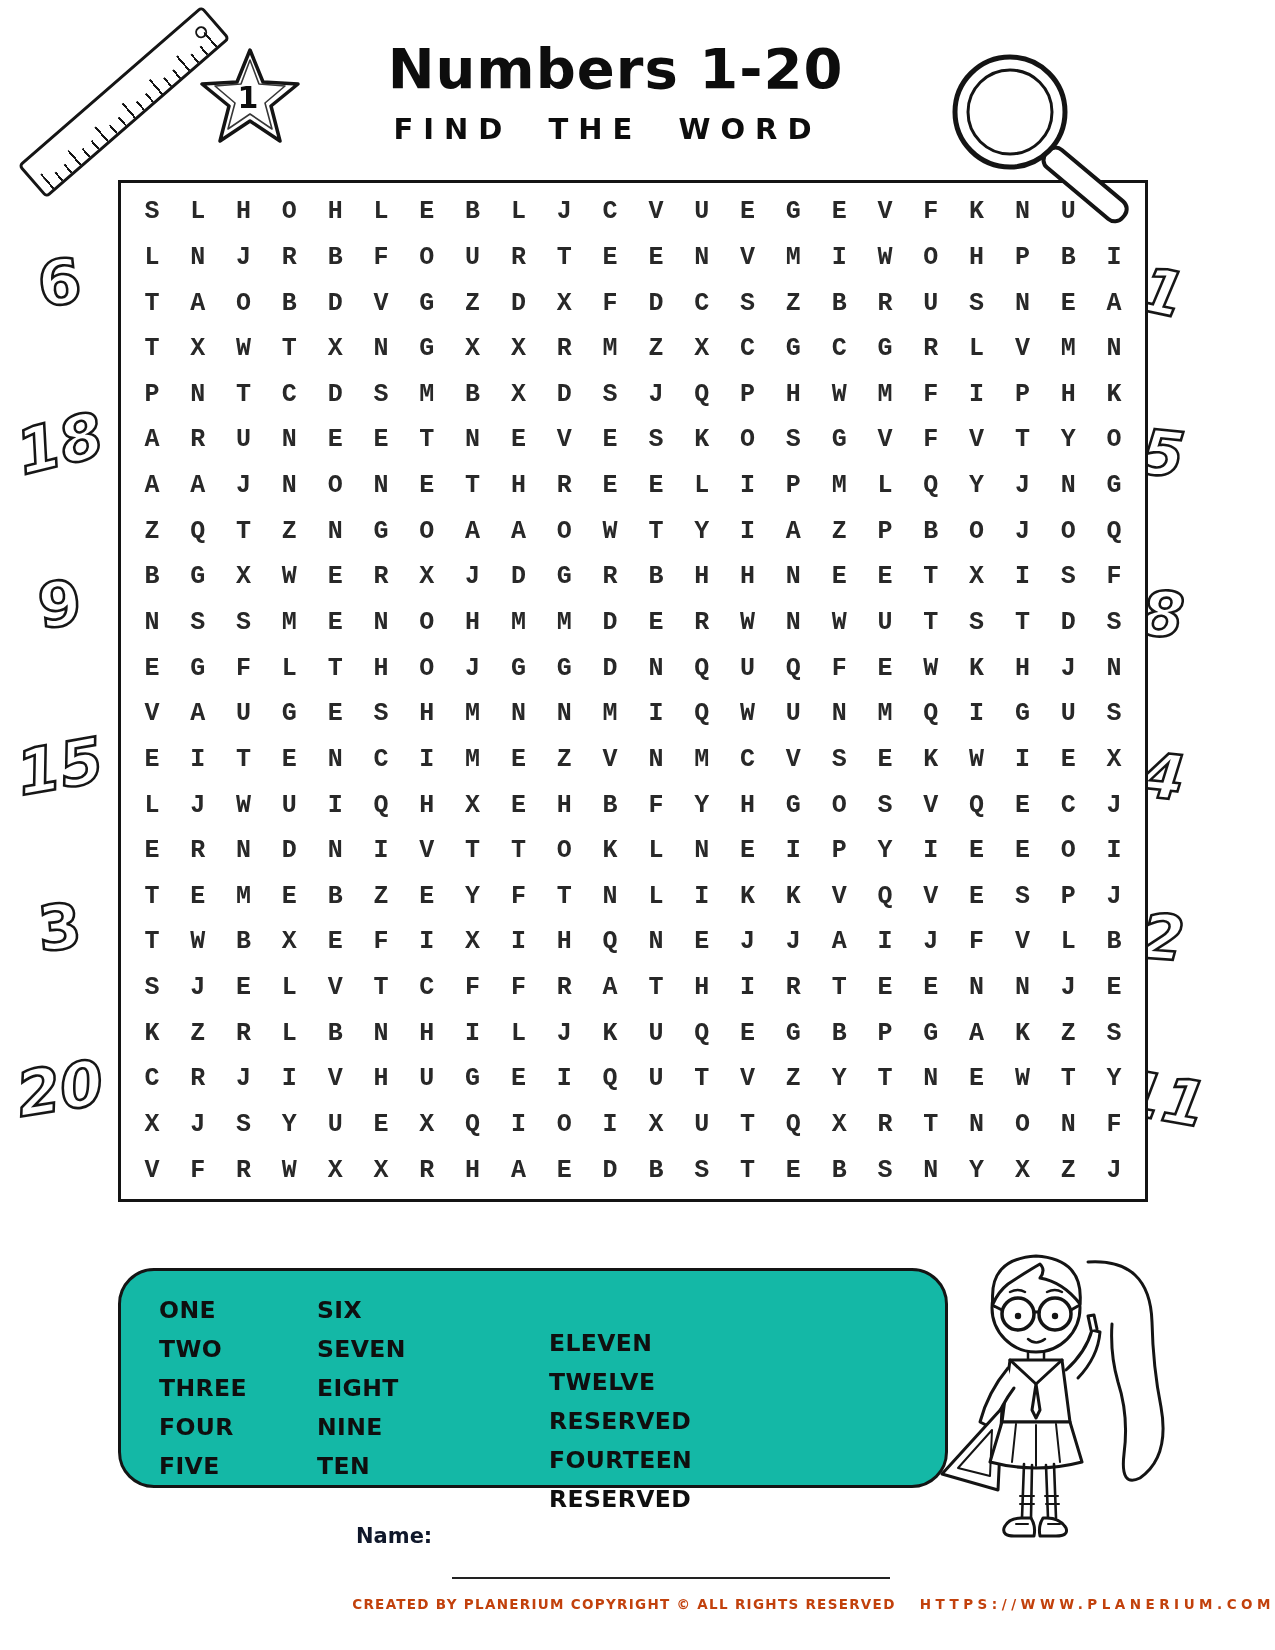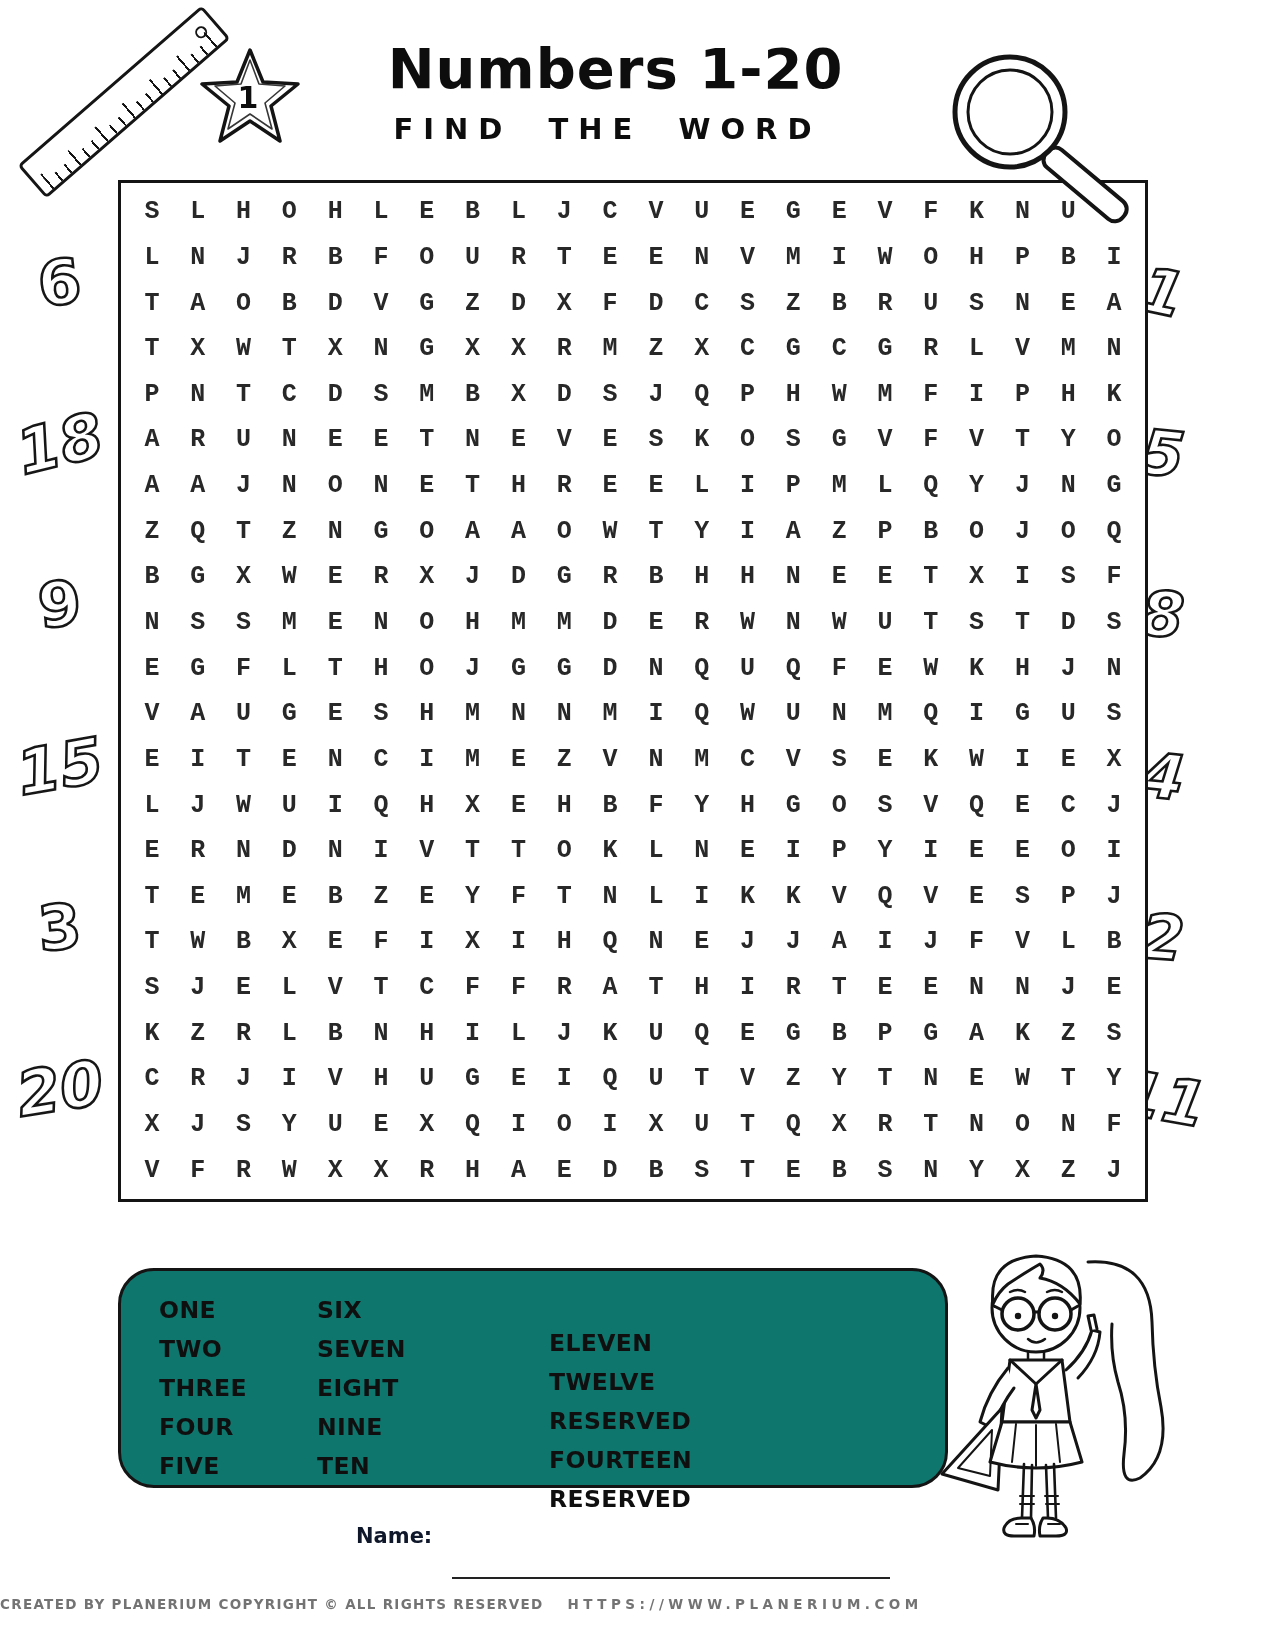--- a/index.html
+++ b/index.html
@@ -55,36 +55,36 @@
   .mcol-right .mnum{font-style:italic;}
   .mcol-right .mnum:nth-child(1){transform:rotate(12deg);}
   .mcol-right .mnum:nth-child(2){transform:rotate(6deg);}
   .mcol-right .mnum:nth-child(3){transform:rotate(4deg);}
   .mcol-right .mnum:nth-child(4){transform:rotate(6deg);}
   .mcol-right .mnum:nth-child(5){transform:rotate(4deg);}
   .mcol-right .mnum:nth-child(6){transform:rotate(10deg);}
 
   
   .word-box{position:absolute;left:118px;top:1268px;width:830px;height:220px;
-            border:3.5px solid #141414;border-radius:36px;background:#0f766e;box-sizing:border-box;z-index:2;}
+            border:3.5px solid #141414;border-radius:36px;background:#14b8a6;box-sizing:border-box;z-index:2;}
   .word-col{position:absolute;top:22px;display:flex;flex-direction:column;}
   .word-col:nth-of-type(1){left:38px;}
   .word-col:nth-of-type(2){left:196px;}
   .word-col:nth-of-type(3){left:428px;margin-top:33px;}
   .word-col:nth-of-type(4){left:648px;}
   .word{font-size:23.5px;font-weight:600;letter-spacing:.4px;color:#0f0f0f;height:39px;line-height:34px;}
 
   
   .girl{position:absolute;left:928px;top:1212px;width:270px;height:345px;z-index:4;}
 
   
   .name-label{position:absolute;left:356px;top:1524px;font-size:21px;font-weight:700;color:#0f172a;}
   .name-line{position:absolute;left:452px;top:1577px;width:438px;height:0;border-bottom:2.5px solid #222;}
-  .footer{position:absolute;left:0;top:1596px;width:1275px;text-align:left;
-          font-size:13.5px;font-weight:600;letter-spacing:1.3px;color:#737373;}
+  .footer{position:absolute;left:0;top:1596px;width:1275px;text-align:right;
+          font-size:13.5px;font-weight:600;letter-spacing:1.3px;color:#c2410c;}
   .footer .url{letter-spacing:4.5px;margin-left:18px;}
 </style>
 </head>
 <body>
 
 <div id="page">
 
   <div class="ruler">
     <div class="ticks-l"></div>
     <div class="ticks-s"></div>

